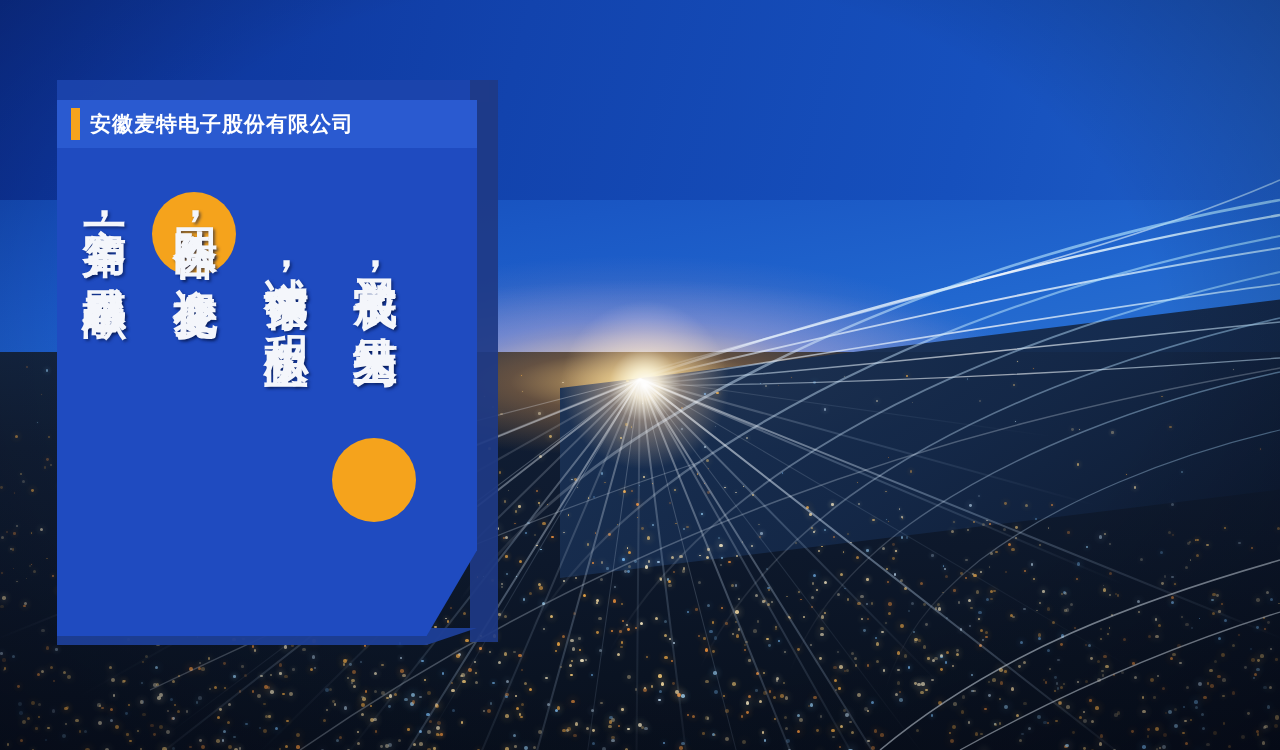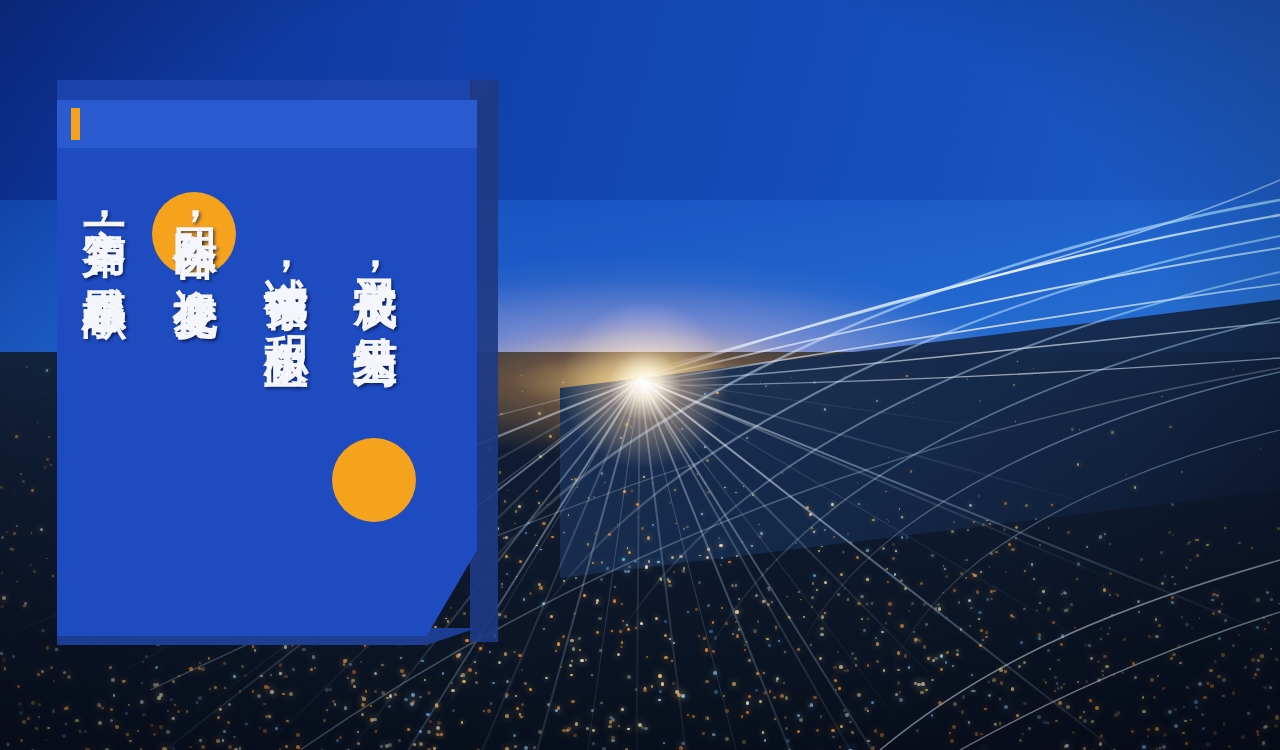--- a/index.html
+++ b/index.html
@@ -1560,20 +1560,21 @@
   </div>
 
   <div class="panel-wrap">
     <div class="panel-top-strip"></div>
     <div class="panel-shadow-r"></div>
     <div class="panel-bottom-strip"></div>
 
     <div class="panel"></div>
     <div class="panel-head"></div>
     <div class="accent-bar"></div>
+    <div class="company-name">安徽麦特电子股份有限公司</div>
 
     <div class="circle" id="circle1"></div>
     <div class="circle" id="circle2"></div>
 
     <div class="vcol" id="col1">客户第一，感恩奉献</div>
     <div class="vcol" id="col2">团队合作，迎接变化</div>
     <div class="vcol" id="col3">诚实守信，积极向上</div>
     <div class="vcol" id="col4">学习成长，结果为王</div>
   </div>
 

